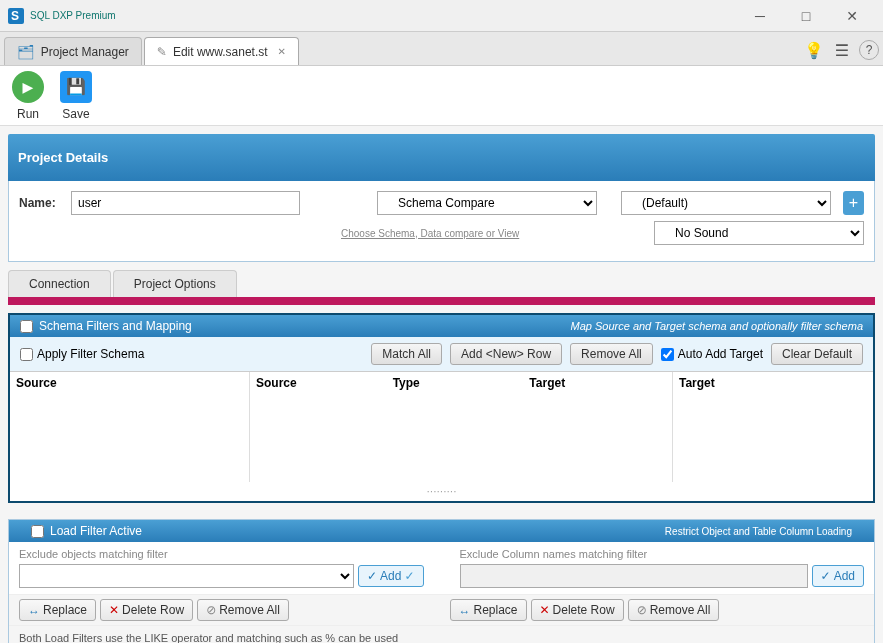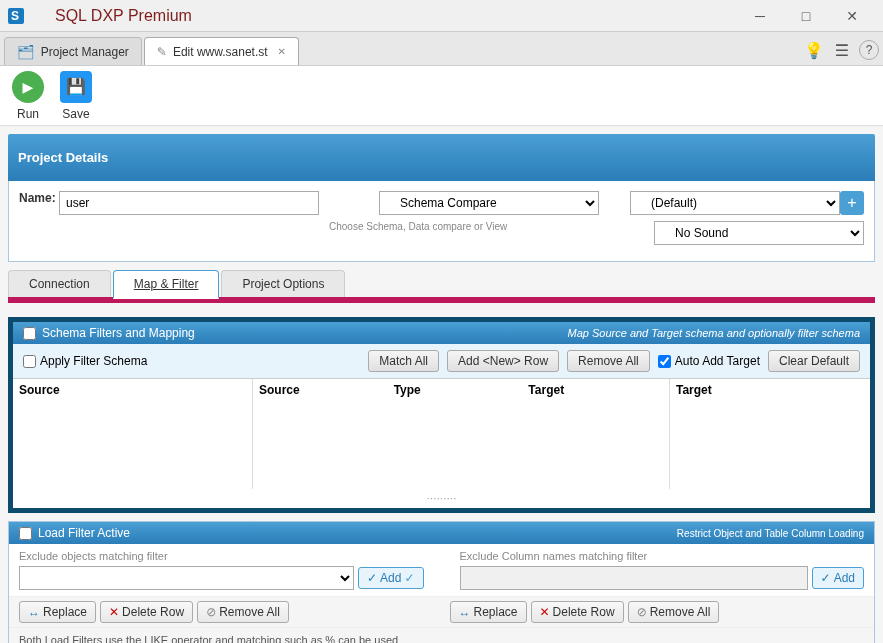--- a/index.html
+++ b/index.html
@@ -10,21 +10,21 @@
       background: #f0f0f0;
       height: 32px;
       display: flex;
       align-items: center;
       padding: 0 8px;
       border-bottom: 1px solid #ccc;
       justify-content: space-between;
     }
     .title-bar-left { display: flex; align-items: center; gap: 6px; }
     .title-bar-icon { width: 16px; height: 16px; background: #1a7abf; border-radius: 2px; display: flex; align-items: center; justify-content: center; color: white; font-size: 9px; font-weight: bold; }
-    .title-bar-text { font-size: 16px; color: #7f1d1d; margin-left: 25px; }
+    .title-bar-text { font-size: 10px; color: #0f766e; }
     .title-bar-controls { display: flex; gap: 0; }
     .title-btn { width: 46px; height: 32px; border: none; background: transparent; cursor: pointer; font-size: 14px; display: flex; align-items: center; justify-content: center; color: #555; }
 
     
     .tab-bar {
       background: #e8e8e8;
       height: 34px;
       display: flex;
       align-items: flex-end;
       padding: 0 4px;
@@ -106,21 +106,22 @@
     
     .project-details {
       background: white;
       border: 1px solid #aac9e0;
       border-top: none;
       padding: 10px;
       margin-bottom: 8px;
     }
     .project-details-row {
       display: flex;
-      gap: 0;
+      align-items: center;
+      gap: 12px;
       margin-bottom: 6px;
     }
     .form-label { font-weight: bold; color: #333; min-width: 40px; }
     .form-input {
       border: 1px solid #aaa;
       padding: 3px 6px;
       height: 24px;
       font-size: 12px;
       outline: none;
       background: white;
@@ -139,28 +140,28 @@
     .plus-btn {
       width: 24px; height: 24px;
       background: #4a9fd4;
       color: white;
       border: none;
       border-radius: 3px;
       font-size: 16px;
       cursor: pointer;
       display: flex; align-items: center; justify-content: center;
     }
-    .hint-text { font-size: 10px; color: #888; }
+    .hint-text { font-size: 10px; color: #888; text-decoration: underline; }
 
     
     .tabs-row {
       display: flex;
       gap: 0;
-      border-bottom: 6px solid #be185d;
-      margin-bottom: 14px;
+      border-bottom: 8px solid #be185d;
+      margin-bottom: 8px;
     }
     .inner-tab {
       padding: 6px 20px;
       border: 1px solid #ccc;
       border-bottom: none;
       background: #e8e8e8;
       cursor: pointer;
       font-size: 12px;
       color: #333;
       border-radius: 4px 4px 0 0;
@@ -170,22 +171,22 @@
       background: white;
       border-color: #4a9fd4;
       border-bottom: 2px solid white;
       margin-bottom: -2px;
       font-weight: 500;
       text-decoration: underline;
     }
 
     
     .schema-section {
-      border: 5px solid #0c4a6e;
-      margin-bottom: 8px;
+      border: 2px solid #0c4a6e;
+      margin-bottom: 16px;
     }
     .schema-header {
       background: linear-gradient(to bottom, #4a9fd4, #2a7db8);
       color: white;
       padding: 4px 10px;
       display: flex;
       align-items: center;
       justify-content: space-between;
     }
     .schema-header-left { display: flex; align-items: center; gap: 6px; }
@@ -209,21 +210,21 @@
     .checkbox-label { display: flex; align-items: center; gap: 4px; cursor: pointer; }
     .spacer { flex: 1; }
 
     
     .load-filter-section {
       border: 1px solid #aac9e0;
     }
     .load-filter-header {
       background: linear-gradient(to bottom, #4a9fd4, #2a7db8);
       color: white;
-      padding: 4px 10px;
+      padding: 4px 22px;
       display: flex;
       align-items: center;
       justify-content: space-between;
     }
     .filter-row {
       background: white;
       padding: 6px 10px;
       display: flex;
       align-items: center;
       gap: 10px;
@@ -338,23 +339,20 @@
           <option>No Sound</option>
         </select>
       </div>
     </div>
   </div>
 
   <div class="tabs-row">
     <div class="inner-tab">
       <span>Connection</span>
     </div>
-    <div class="inner-tab active">
-      <span>Map &amp; Filter</span>
-    </div>
     <div class="inner-tab">
       <span>Project Options</span>
     </div>
   </div>
 
   <div class="schema-section">
     <div class="schema-header">
       <div class="schema-header-left">
         <input type="checkbox" class="checkbox-input" style="">
         <span>Schema Filters and Mapping</span>

